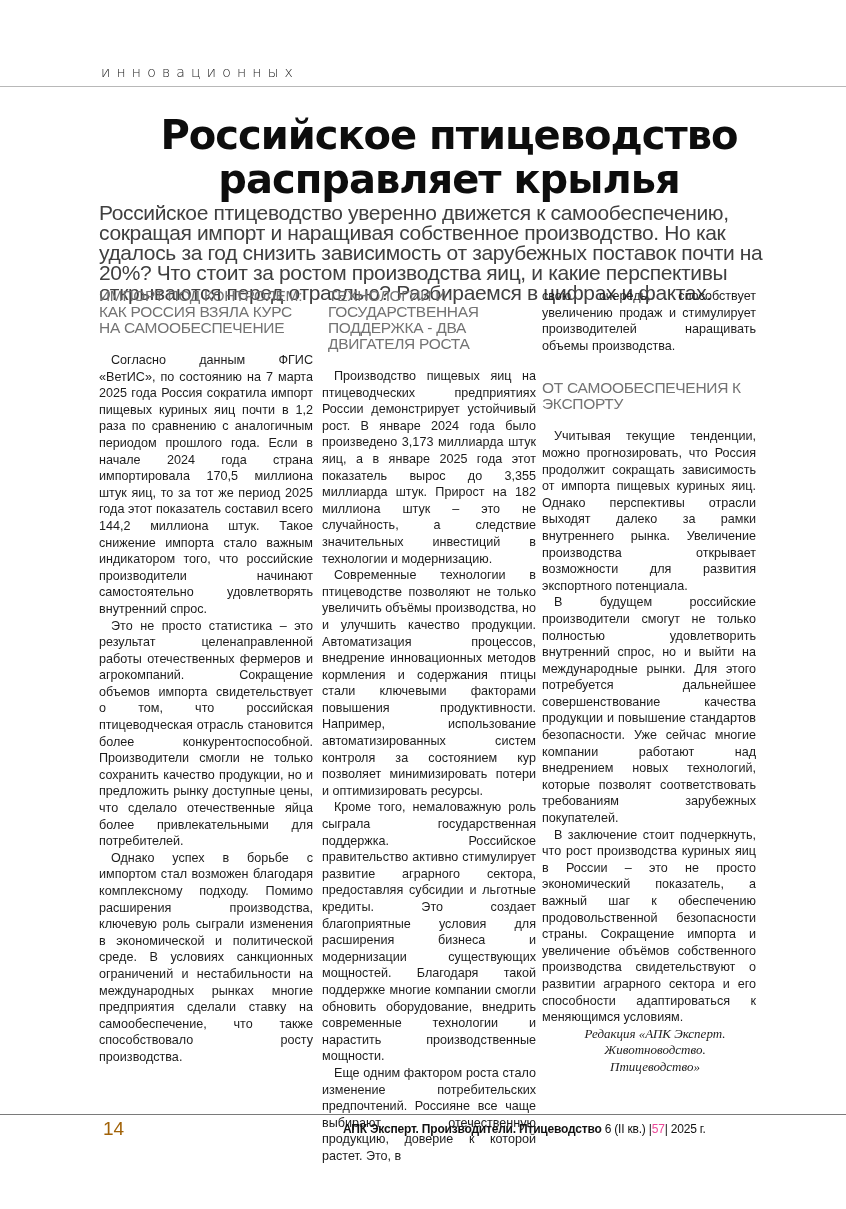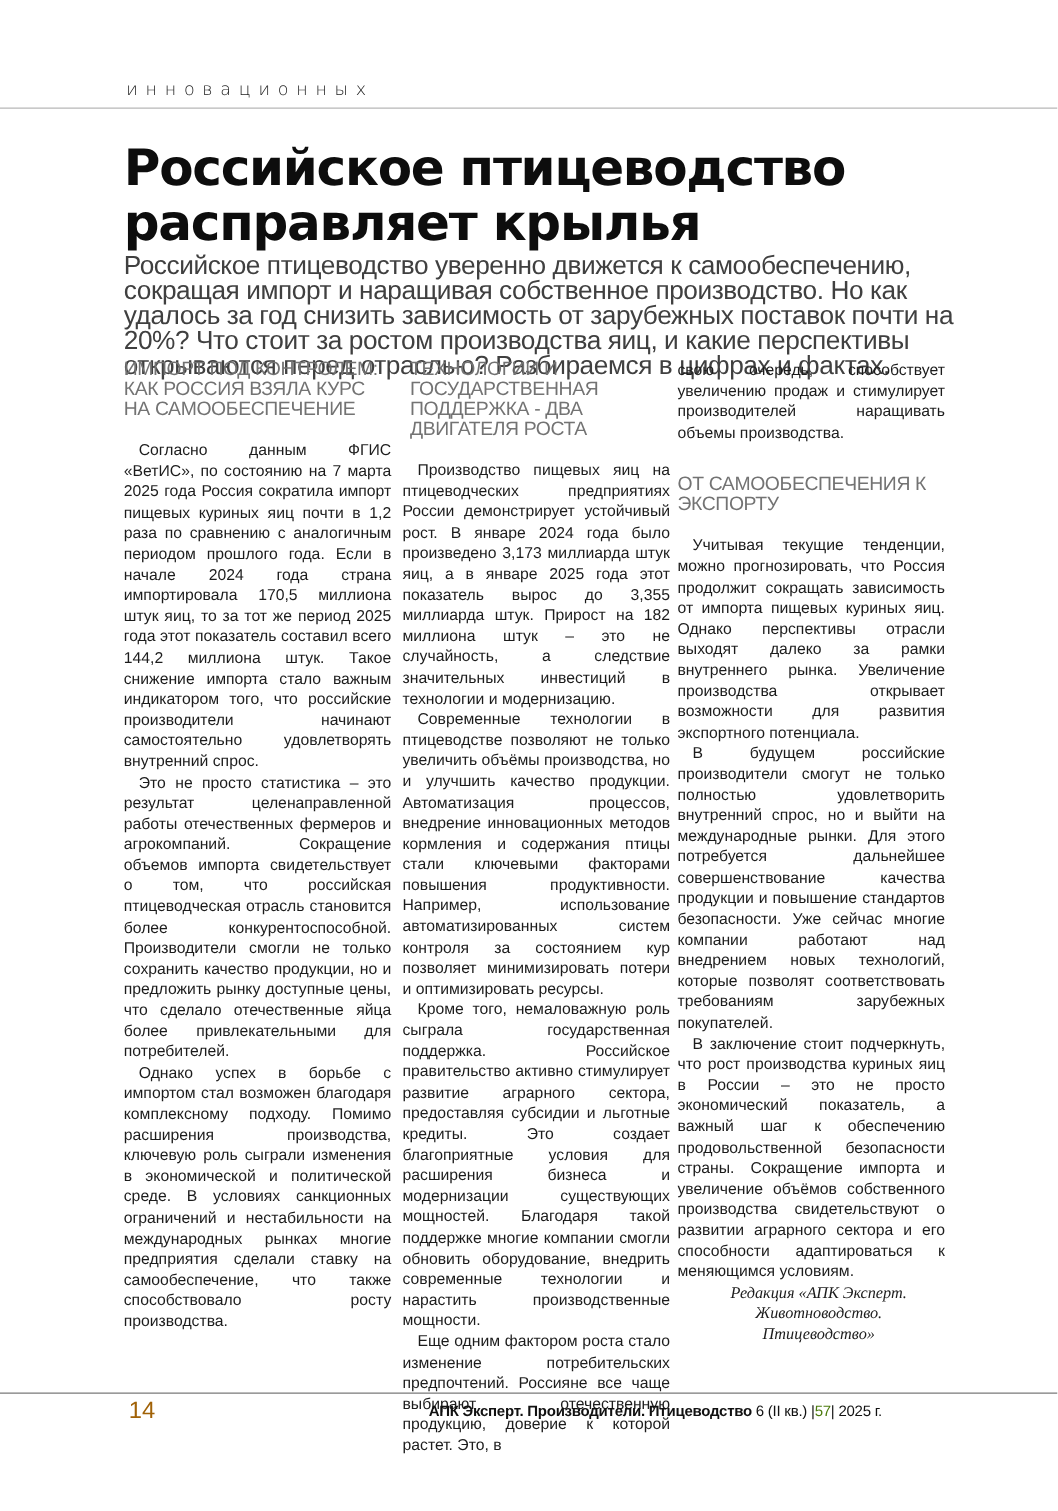--- a/index.html
+++ b/index.html
@@ -1,19 +1,19 @@
 <!DOCTYPE html>
 <html><head>
   <meta charset="utf-8">
   <style>
     html, body { margin: 0; padding: 0; background: #ffffff; }
     body { width: 846px; height: 1209px; position: relative; overflow: hidden; color: #1a1a1a; font-family: "DejaVu Sans", sans-serif; }
     .rubric { position: absolute; left: 101px; top: 64px; font-size: 14px; letter-spacing: 6.2px; color: #222; font-family: "DejaVu Sans", sans-serif; font-weight: 300; }
     .rule-top { position: absolute; left: 0; right: 0; top: 86px; height: 1px; background: #b8b8b8; }
-    .title { position: absolute; left: 99px; top: 113px; width: 700px; margin: 0; font-family: "DejaVu Sans", sans-serif; font-weight: 900; font-size: 40px; line-height: 44px; letter-spacing: -1px; color: #0d0d0d; }
+    .title { position: absolute; left: 99px; top: 113px; width: 700px; margin: 0; font-family: "DejaVu Sans", sans-serif; font-weight: 900; font-size: 40px; line-height: 44px; letter-spacing: -1px; color: #0d0d0d; text-align: center; }
     .lead { position: absolute; left: 99px; top: 203px; width: 680px; margin: 0; font-family: "Liberation Sans", sans-serif; font-size: 21px; line-height: 20px; color: #404040; letter-spacing: -0.35px; }
     .col { position: absolute; top: 288px; width: 214px; font-family: "Liberation Sans", sans-serif; font-size: 12.6px; line-height: 16.6px; color: #1c1c1c; text-align: justify; }
     .col1 { left: 99px; }
     .col2 { left: 322px; }
     .col3 { left: 542px; }
     .col h2 { margin: 0 0 16px 0; font-family: "Liberation Sans", sans-serif; font-weight: 400; font-size: 15.5px; line-height: 16px; text-transform: uppercase; color: #737373; text-align: left; letter-spacing: -0.3px; }
     .col2 h2 { padding-left: 6px; }
     .col p { margin: 0; text-indent: 12px; }
     .col h2.mid { margin-top: 26px; }
     .sign { margin: 0; text-align: center; font-style: italic; font-family: Liberation Serif, serif; font-size: 13px; line-height: 16.6px; }
@@ -54,14 +54,14 @@
   <p>В будущем российские производители смогут не только полностью удовлетворить внутренний спрос, но и выйти на международные рынки. Для этого потребуется дальнейшее совершенствование качества продукции и повышение стандартов безопасности. Уже сейчас многие компании работают над внедрением новых технологий, которые позволят соответствовать требованиям зарубежных покупателей.</p>
   <p>В заключение стоит подчеркнуть, что рост производства куриных яиц в России – это не просто экономический показатель, а важный шаг к обеспечению продовольственной безопасности страны. Сокращение импорта и увеличение объёмов собственного производства свидетельствуют о развитии аграрного сектора и его способности адаптироваться к меняющимся условиям.</p>
   <p class="sign">Редакция «АПК Эксперт.</p>
   <p class="sign">Животноводство.</p>
   <p class="sign">Птицеводство»</p>
 </div>
 
 <div class="rule-bottom"></div>
 <div class="page-num">14</div>
 <div class="footer-pub">
-  <b>АПК Эксперт. Производители. Птицеводство</b><span> 6 (II кв.) |</span><span class="issue-accent" style="color: #4d7c0f;">57</span><span>| 2025 г.</span>
+  <b>АПК Эксперт. Производители. Птицеводство</b><span> 6 (II кв.) |</span><span class="issue-accent" style="color: #ec4899;">57</span><span>| 2025 г.</span>
 </div>
 
 </body></html>

